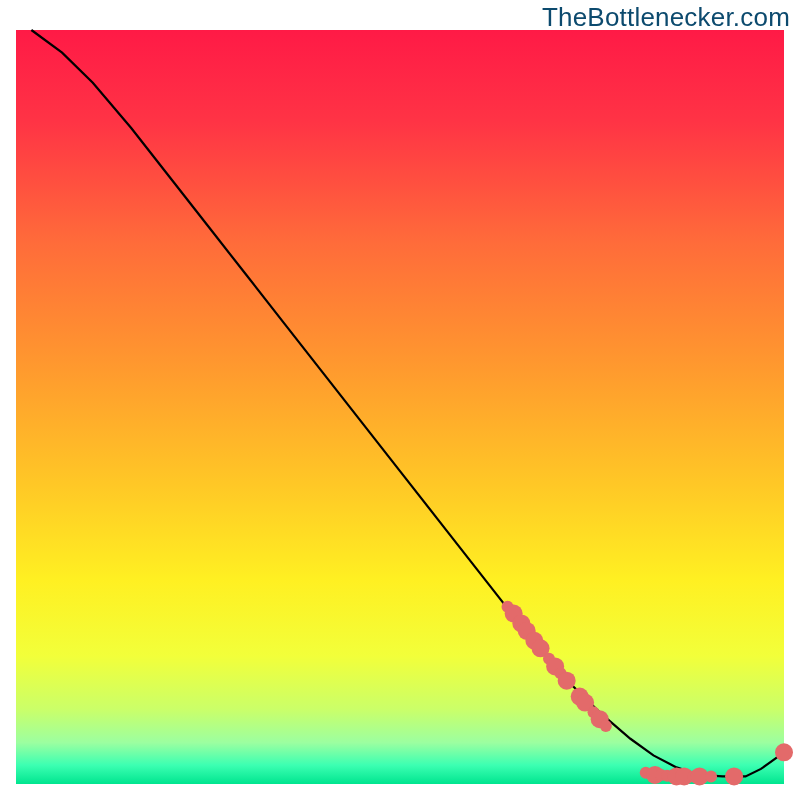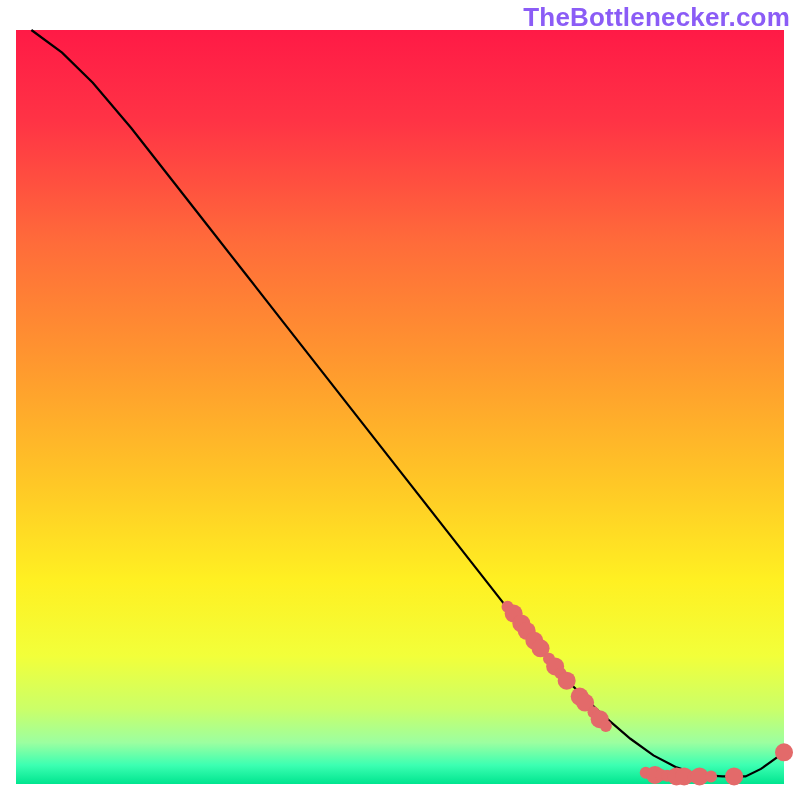--- a/index.html
+++ b/index.html
@@ -14,22 +14,22 @@
   .chart-container {
     position: relative;
     width: 800px;
     height: 800px;
   }
   .watermark {
     position: absolute;
     top: 2px;
     right: 10px;
     font-size: 26px;
-    font-weight: 700;
-    color: #8b5cf6;
+    font-weight: 400;
+    color: #0c4a6e;
     letter-spacing: 0.2px;
   }
   svg.plot {
     position: absolute;
     top: 0;
     left: 0;
     width: 800px;
     height: 800px;
     display: block;
   }

